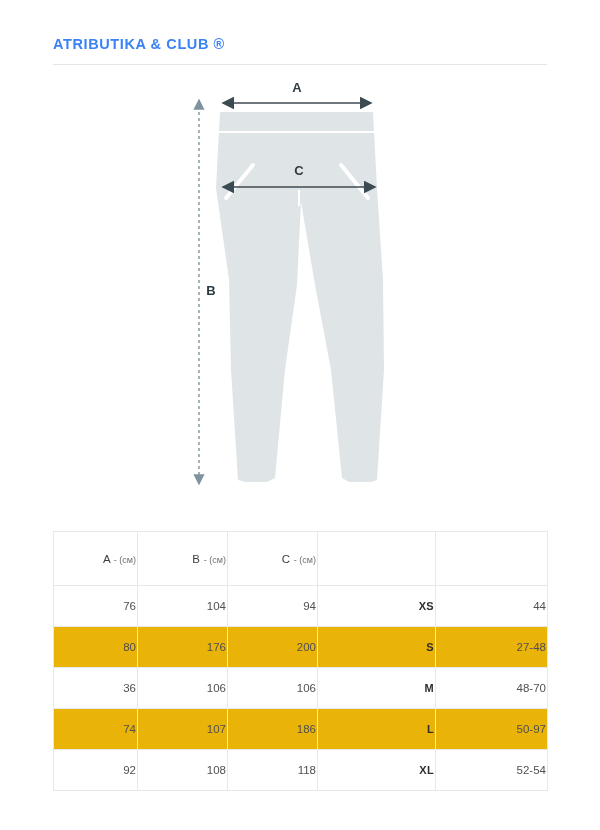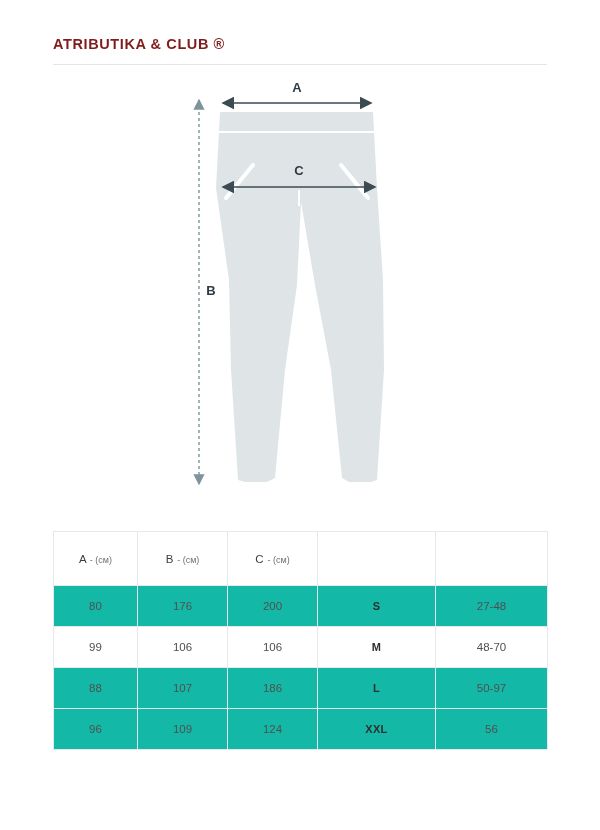--- a/index.html
+++ b/index.html
@@ -20,21 +20,21 @@
     width: 600px;
     height: 830px;
   }
   .brand-title {
     position: absolute;
     left: 53px;
     top: 36px;
     font-size: 14.5px;
     font-weight: bold;
     letter-spacing: 0.6px;
-    color: #7f1d1d;
+    color: #3b82f6;
   }
   .header-rule {
     position: absolute;
     left: 53px;
     top: 64px;
     width: 494px;
     height: 1px;
     background: #e3e6e8;
   }
 
@@ -55,42 +55,42 @@
     position: absolute;
     left: 53px;
     top: 531px;
     width: 494px;
     border-collapse: collapse;
     table-layout: fixed;
   }
   .size-table th,
   .size-table td {
     border: 1px solid #e6e9eb;
-    text-align: center;
+    text-align: right;
     font-weight: normal;
     color: #4a4a4a;
   }
   .size-table thead th {
     height: 51px;
     font-size: 11.5px;
     letter-spacing: 0.3px;
     color: #3d3d3d;
   }
   .size-table thead th .unit {
     font-size: 9px;
     color: #6f6f6f;
     letter-spacing: 0;
   }
   .size-table tbody td {
     height: 38px;
     font-size: 11.5px;
     color: #505050;
   }
   .size-table tbody tr.alt td {
-    background: #14b8a6;
+    background: #eab308;
   }
   .size-table tbody td.size-col {
     font-weight: bold;
     color: #2f2f2f;
     font-size: 11px;
     letter-spacing: 0.3px;
   }
   col.c1 { width: 84px; }
   col.c2 { width: 90px; }
   col.c3 { width: 90px; }
@@ -191,44 +191,51 @@
         </th>
         <th>
           <span>C</span>
           <span class="unit">- (см)</span>
         </th>
         <th></th>
         <th></th>
       </tr>
     </thead>
     <tbody>
+      <tr>
+        <td>76</td>
+        <td>104</td>
+        <td>94</td>
+        <td class="size-col">XS</td>
+        <td>44</td>
+      </tr>
       <tr class="alt">
         <td>80</td>
         <td>176</td>
         <td>200</td>
         <td class="size-col">S</td>
         <td>27-48</td>
       </tr>
       <tr>
-        <td>99</td>
+        <td>36</td>
         <td>106</td>
         <td>106</td>
         <td class="size-col">M</td>
         <td>48-70</td>
       </tr>
       <tr class="alt">
-        <td>88</td>
+        <td>74</td>
         <td>107</td>
         <td>186</td>
         <td class="size-col">L</td>
         <td>50-97</td>
       </tr>
-      <tr class="alt">
-        <td>96</td>
-        <td>109</td>
-        <td>124</td>
-        <td class="size-col">XXL</td>
-        <td>56</td>
+      <tr>
+        <td>92</td>
+        <td>108</td>
+        <td>118</td>
+        <td class="size-col">XL</td>
+        <td>52-54</td>
       </tr>
     </tbody>
   </table>
 
 </div>
 
 </body></html>

